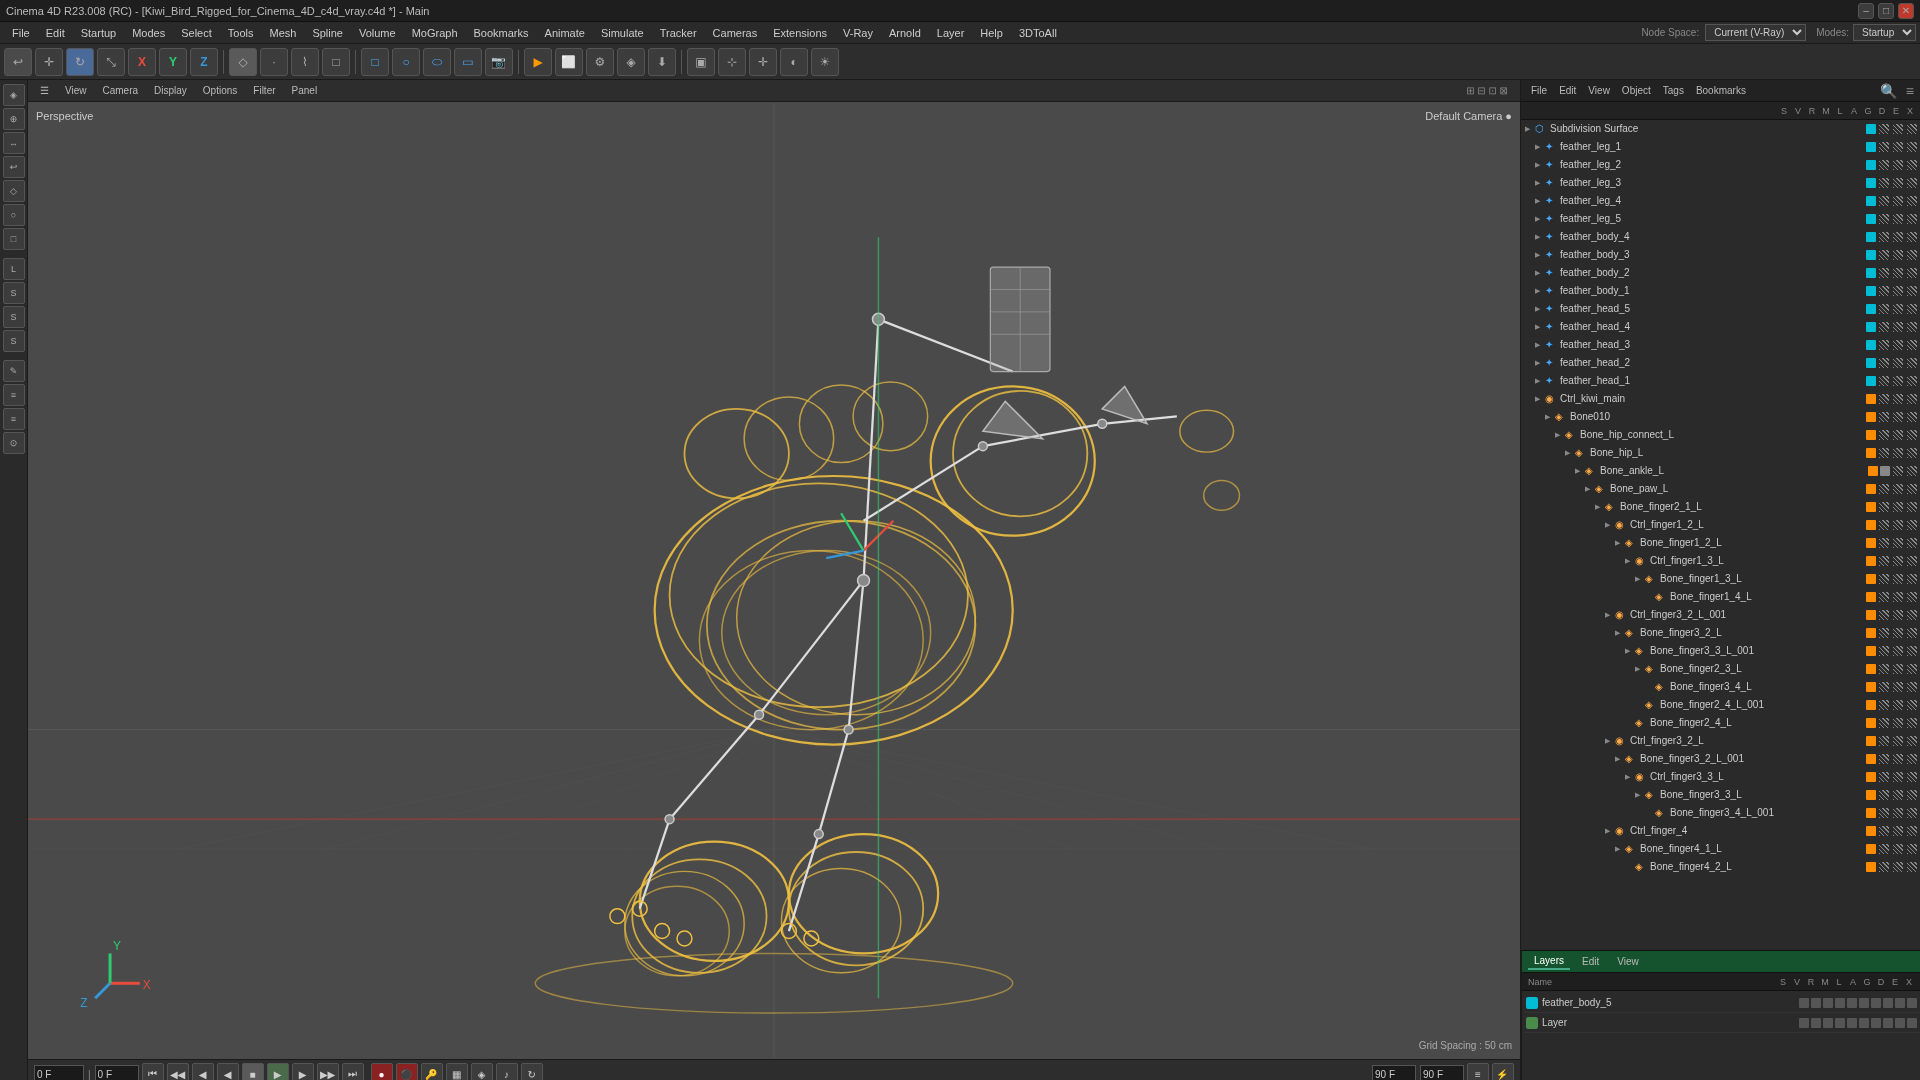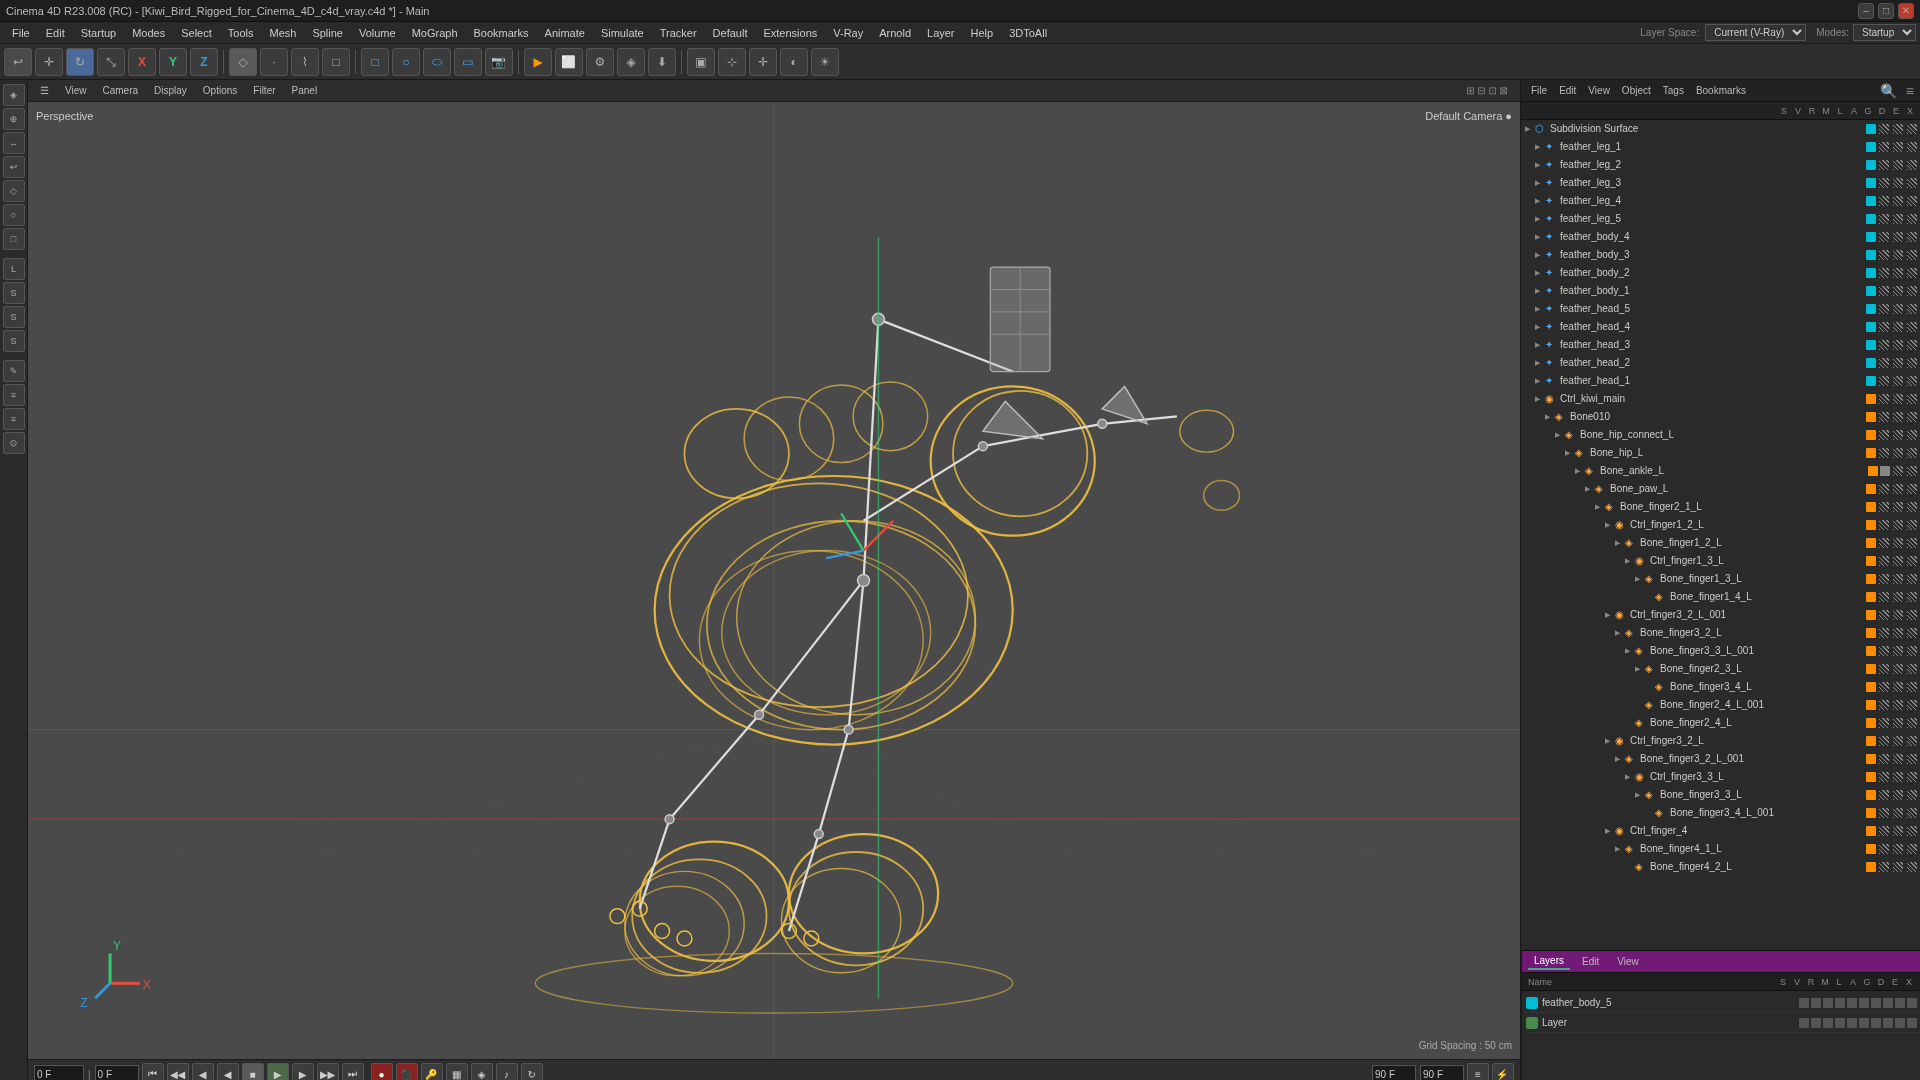--- a/index.html
+++ b/index.html
@@ -117,21 +117,21 @@
       width: 40px; height: 18px; background: #1a1a1a; border: 1px solid #555;
       color: #ccc; font-size: 10px; padding: 0 2px;
     }
 
     
     #layers-panel {
       width: 400px; background: #2a2a2a; border-left: 1px solid #1a1a1a;
       display: flex; flex-direction: column;
     }
     #layers-header {
-      height: 22px; background: #701a75; display: flex; align-items: center;
+      height: 22px; background: #14532d; display: flex; align-items: center;
       padding: 0 6px; gap: 6px; border-bottom: 1px solid #111;
     }
     .layer-tab { font-size: 10px; color: #bbb; cursor: pointer; padding: 2px 6px; }
     .layer-tab.active { color: #fff; border-bottom: 2px solid #4a8; }
     #layers-content { flex: 1; overflow-y: auto; padding: 4px; }
     .layer-row {
       display: flex; align-items: center; height: 20px; padding: 0 2px;
       border-bottom: 1px solid #333; font-size: 10px; color: #ccc;
     }
     .layer-color { width: 12px; height: 12px; border-radius: 2px; margin-right: 4px; flex-shrink: 0; }
@@ -173,29 +173,29 @@
   <span class="menu-item">Select</span>
   <span class="menu-item">Tools</span>
   <span class="menu-item">Mesh</span>
   <span class="menu-item">Spline</span>
   <span class="menu-item">Volume</span>
   <span class="menu-item">MoGraph</span>
   <span class="menu-item">Bookmarks</span>
   <span class="menu-item">Animate</span>
   <span class="menu-item">Simulate</span>
   <span class="menu-item">Tracker</span>
-  <span class="menu-item">Default</span>
+  <span class="menu-item">Cameras</span>
   <span class="menu-item">Extensions</span>
   <span class="menu-item">V-Ray</span>
   <span class="menu-item">Arnold</span>
   <span class="menu-item">Layer</span>
   <span class="menu-item">Help</span>
   <span class="menu-item">3DToAll</span>
   <div style="flex:1;"></div>
-  <span style="font-size:10px;color:#888;margin-right:6px;">Layer Space:</span>
+  <span style="font-size:10px;color:#888;margin-right:6px;">Node Space:</span>
   <select style="background:#333;border:1px solid #555;color:#ccc;font-size:10px;padding:1px 4px;">
     <option>Current (V-Ray)</option>
   </select>
   <span style="font-size:10px;color:#888;margin-left:10px;margin-right:4px;">Modes:</span>
   <select style="background:#333;border:1px solid #555;color:#ccc;font-size:10px;padding:1px 4px;">
     <option>Startup</option>
   </select>
 </div>
 
 <div id="toolbar">

